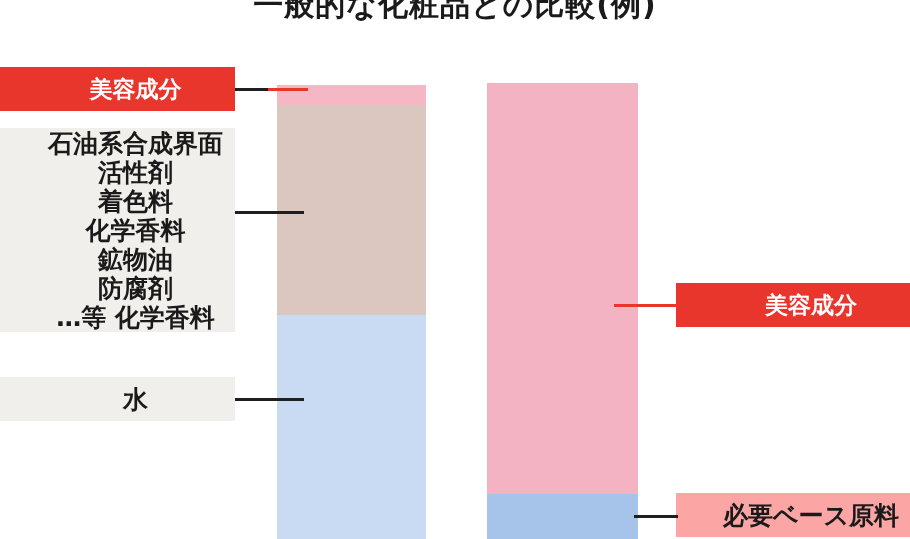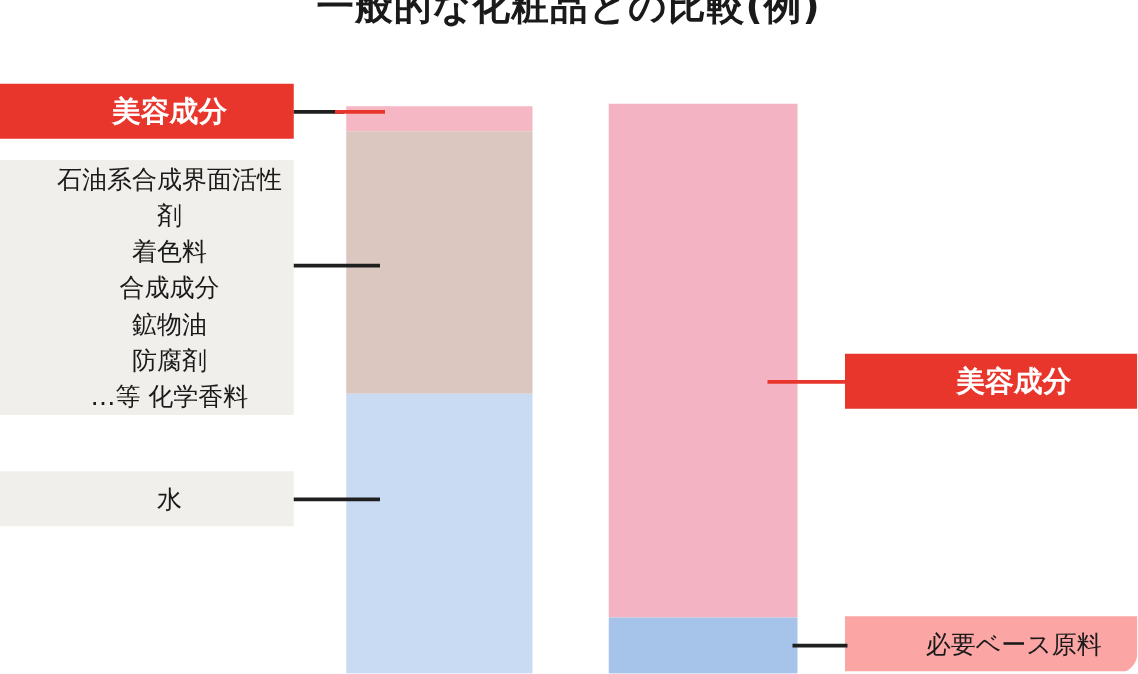--- a/index.html
+++ b/index.html
@@ -4,40 +4,39 @@
 <style>
   html,body{margin:0;padding:0;background:#ffffff;}
   .canvas{
     position:relative;
     width:910px;height:539px;
     margin:0 auto;
     background:#ffffff;
     overflow:hidden;
     font-family:"DejaVu Sans","Liberation Sans",sans-serif;
     color:#1a1a1a;
-    border-radius:17px;
   }
   
   .title-wrap{
     position:absolute;top:0;left:0;right:0;height:26px;
     overflow:hidden;text-align:center;
   }
   .title-wrap span{
     display:inline-block;
     font-size:30px;line-height:32px;font-weight:700;
     margin-top:-12px;letter-spacing:1px;
   }
   
   .lbl{
     position:absolute;z-index:2;
     display:flex;align-items:center;justify-content:center;
     box-sizing:border-box;text-align:center;padding-left:36px;
   }
   .lbl.red{color:#ffffff;font-weight:700;font-size:23px;}
-  .lbl.gray{color:#1a1a1a;font-size:20px;font-weight:400;}
+  .lbl.gray{color:#1a1a1a;font-size:25px;font-weight:700;}
   .panel-left{left:0;width:235px;}
   .panel-right{left:676px;width:234px;}
   .lbl-beauty-left{top:67px;height:44px;}
   .lbl-synthetics{top:128px;height:204px;flex-direction:column;font-size:17px;line-height:29px;font-weight:500;}
   .lbl-water{top:377px;height:44px;font-size:22px;}
   .lbl-beauty-right{top:283px;height:44px;}
   .lbl-base{top:493px;height:44px;}
   
   .bar{
     position:absolute;z-index:1;
@@ -65,21 +64,21 @@
     <span>一般的な化粧品との比較(例)</span>
   </div>
 
   <div class="lbl red panel-left lbl-beauty-left" style="background: rgb(232, 54, 45);">
     <span>美容成分</span>
   </div>
 
   <div class="lbl gray panel-left lbl-synthetics" style="background: rgb(240, 239, 235);">
     <span>石油系合成界面活性剤</span>
     <span>着色料</span>
-    <span>合成成分</span>
+    <span>化学香料</span>
     <span>鉱物油</span>
     <span>防腐剤</span>
     <span>…等 化学香料</span>
   </div>
 
   <div class="lbl gray panel-left lbl-water" style="background: rgb(240, 239, 235);">
     <span>水</span>
   </div>
 
   <div class="lbl red panel-right lbl-beauty-right" style="background: rgb(232, 54, 45);">

